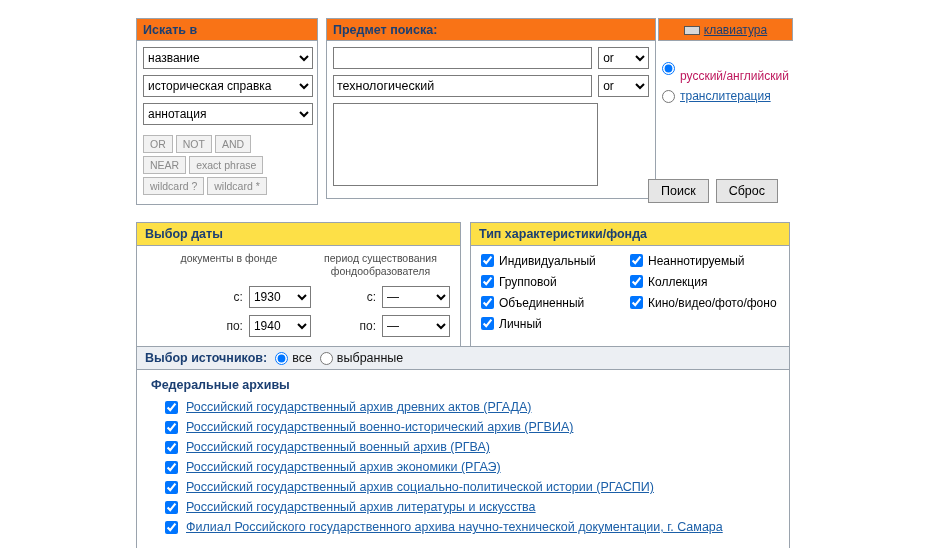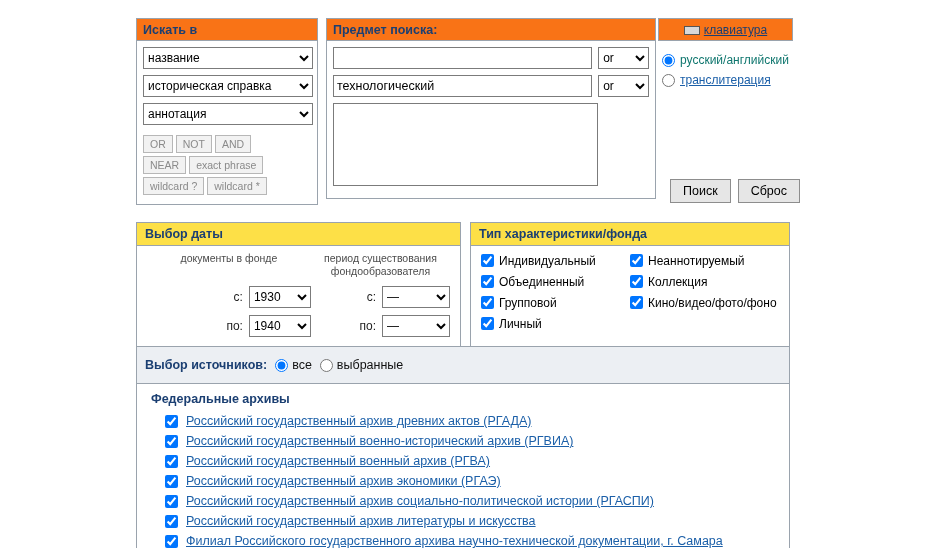--- a/index.html
+++ b/index.html
@@ -111,35 +111,35 @@
   .kbd-ico {
     display: inline-block;
     width: 16px; height: 9px;
     border: 1px solid #555;
     background: #d8d8d8;
     margin-right: 4px;
     position: relative;
     top: 1px;
   }
   .radio-line { display: flex; align-items: center; gap: 5px; margin-top: 6px; }
-  .radio-line .lbl { color: #0f766e; }
+  .radio-line .lbl { color: #be185d; margin-top: 16px; }
   .radio-line a { color: #1b5fa8; text-decoration: underline; }
   input[type=radio], input[type=checkbox] { margin: 0; }
 
   .btn {
     font-family: "Liberation Sans", sans-serif;
     font-size: 12.5px;
     border: 1px solid #8d8d8d;
     background: #e6e6e6;
     padding: 3px 12px;
     height: 24px;
   }
   .btn-row {
     position: absolute;
-    left: 670px; top: 179px;
+    left: 648px; top: 179px;
     display: flex; gap: 7px;
   }
 
   
   .date-panel { position: absolute; left: 136px; top: 222px; width: 325px; }
   .date-body { padding: 6px 10px 10px 10px; }
   .date-cols { display: flex; }
   .date-col { }
   .date-col.left { width: 165px; }
   .date-col.right { width: 140px; }
@@ -173,21 +173,21 @@
   .type-body { padding: 8px 10px 10px 10px; }
   .type-grid { display: flex; }
   .type-col { width: 50%; }
   .chk-line { display: flex; align-items: flex-start; gap: 5px; margin-bottom: 7px; font-size: 12px; }
 
   
   .src-panel { position: absolute; left: 136px; top: 346px; width: 654px; }
   .src-head {
     background: #eceff3;
     border-bottom: 1px solid #9aa3ad;
-    padding: 11px 8px;
+    padding: 4px 8px;
     display: flex; align-items: center; gap: 8px;
     color: #1b3f72; font-weight: bold; font-size: 12.5px;
   }
   .src-head .opt { display: flex; align-items: center; gap: 4px; font-weight: normal; color: #111; }
   .src-body { padding: 8px 10px 10px 14px; background: #fff; }
   .src-group-title { color: #1b3f72; font-weight: bold; font-size: 12.5px; margin-bottom: 8px; }
   .src-item { display: flex; align-items: center; gap: 8px; margin-bottom: 6px; padding-left: 14px; }
   .src-item a { color: #1b5fa8; text-decoration: underline; font-size: 12.5px; }
 </style>
 </head>
@@ -313,25 +313,25 @@
     <div class="panel-head">Тип характеристики/фонда</div>
     <div class="type-body">
       <div class="type-grid">
         <div class="type-col">
           <div class="chk-line">
             <input type="checkbox" checked="" style="">
             <span>Индивидуальный</span>
           </div>
           <div class="chk-line">
             <input type="checkbox" checked="" style="">
+            <span>Групповой</span>
+          </div>
+          <div class="chk-line">
+            <input type="checkbox" checked="" style="">
             <span>Объединенный</span>
-          </div>
-          <div class="chk-line">
-            <input type="checkbox" checked="" style="">
-            <span>Групповой</span>
           </div>
           <div class="chk-line">
             <input type="checkbox" checked="" style="">
             <span>Личный</span>
           </div>
         </div>
         <div class="type-col">
           <div class="chk-line">
             <input type="checkbox" checked="" style="">
             <span>Неаннотируемый</span>

